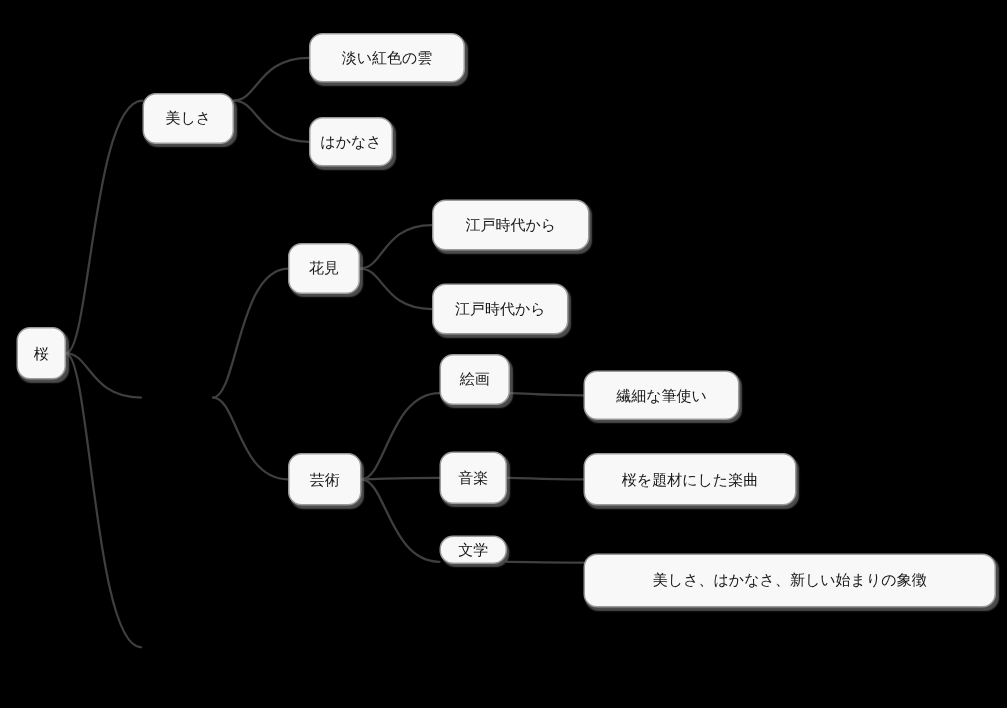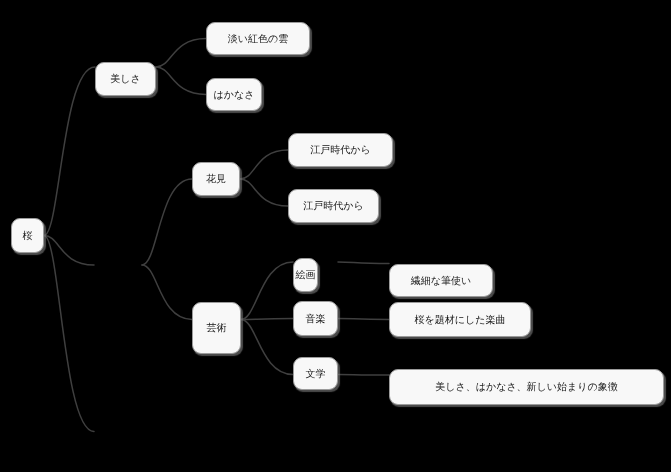--- a/index.html
+++ b/index.html
@@ -65,28 +65,28 @@
 
   <div class="node" style="left:206px;top:78px;width:56px;height:33px">はかなさ</div>
 
 
   <div class="node" style="left:192px;top:162px;width:48px;height:34px">花見</div>
 
   <div class="node" style="left:288px;top:133px;width:105px;height:34px">江戸時代から</div>
 
   <div class="node" style="left:288px;top:189px;width:91px;height:34px">江戸時代から</div>
 
-  <div class="node" style="left:192px;top:302px;width:49px;height:52px">芸術</div>
+  <div class="node" style="left:192px;top:302px;width:49px;height:35px">芸術</div>
 
-  <div class="node" style="left:293px;top:258px;width:25px;height:34px">絵画</div>
+  <div class="node" style="left:293px;top:236px;width:47px;height:34px">絵画</div>
 
-  <div class="node" style="left:389px;top:264px;width:104px;height:33px">繊細な筆使い</div>
+  <div class="node" style="left:389px;top:247px;width:104px;height:33px">繊細な筆使い</div>
 
   <div class="node" style="left:293px;top:301px;width:45px;height:35px">音楽</div>
 
   <div class="node" style="left:389px;top:302px;width:142px;height:35px">桜を題材にした楽曲</div>
 
-  <div class="node" style="left:293px;top:357px;width:45px;height:33px">文学</div>
+  <div class="node" style="left:293px;top:357px;width:45px;height:19px">文学</div>
 
   <div class="node" style="left:389px;top:369px;width:275px;height:36px">美しさ、はかなさ、新しい始まりの象徴</div>
 
 
 </div>
 
 </body></html>

